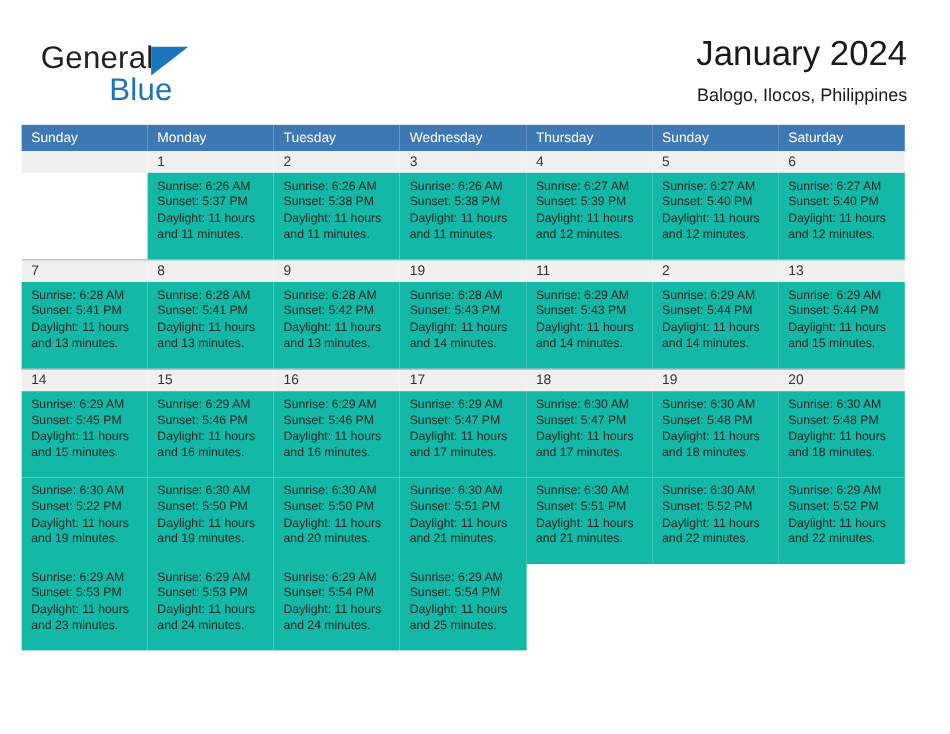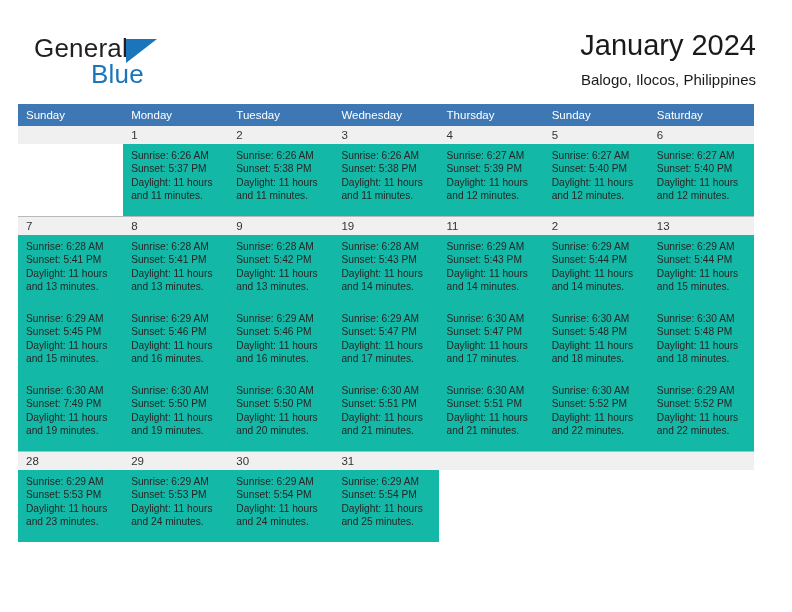--- a/index.html
+++ b/index.html
@@ -276,20 +276,29 @@
               <div class="line">Daylight: 11 hours</div>
               <div class="line">and 14 minutes.</div>
             </td>
             <td class="info">
               <div class="line">Sunrise: 6:29 AM</div>
               <div class="line">Sunset: 5:44 PM</div>
               <div class="line">Daylight: 11 hours</div>
               <div class="line">and 15 minutes.</div>
             </td>
           </tr>
+          <tr class="daynum-row">
+            <td class="daynum">14</td>
+            <td class="daynum">15</td>
+            <td class="daynum">16</td>
+            <td class="daynum">17</td>
+            <td class="daynum">18</td>
+            <td class="daynum">19</td>
+            <td class="daynum">20</td>
+          </tr>
           <tr class="info-row">
             <td class="info">
               <div class="line">Sunrise: 6:29 AM</div>
               <div class="line">Sunset: 5:45 PM</div>
               <div class="line">Daylight: 11 hours</div>
               <div class="line">and 15 minutes.</div>
             </td>
             <td class="info">
               <div class="line">Sunrise: 6:29 AM</div>
               <div class="line">Sunset: 5:46 PM</div>
@@ -323,21 +332,21 @@
             <td class="info">
               <div class="line">Sunrise: 6:30 AM</div>
               <div class="line">Sunset: 5:48 PM</div>
               <div class="line">Daylight: 11 hours</div>
               <div class="line">and 18 minutes.</div>
             </td>
           </tr>
           <tr class="info-row">
             <td class="info">
               <div class="line">Sunrise: 6:30 AM</div>
-              <div class="line">Sunset: 7:49 PM</div>
+              <div class="line">Sunset: 5:22 PM</div>
               <div class="line">Daylight: 11 hours</div>
               <div class="line">and 19 minutes.</div>
             </td>
             <td class="info">
               <div class="line">Sunrise: 6:30 AM</div>
               <div class="line">Sunset: 5:50 PM</div>
               <div class="line">Daylight: 11 hours</div>
               <div class="line">and 19 minutes.</div>
             </td>
             <td class="info">
@@ -363,29 +372,20 @@
               <div class="line">Sunset: 5:52 PM</div>
               <div class="line">Daylight: 11 hours</div>
               <div class="line">and 22 minutes.</div>
             </td>
             <td class="info">
               <div class="line">Sunrise: 6:29 AM</div>
               <div class="line">Sunset: 5:52 PM</div>
               <div class="line">Daylight: 11 hours</div>
               <div class="line">and 22 minutes.</div>
             </td>
-          </tr>
-          <tr class="daynum-row">
-            <td class="daynum">28</td>
-            <td class="daynum">29</td>
-            <td class="daynum">30</td>
-            <td class="daynum">31</td>
-            <td class="daynum empty"></td>
-            <td class="daynum empty"></td>
-            <td class="daynum empty"></td>
           </tr>
           <tr class="info-row">
             <td class="info">
               <div class="line">Sunrise: 6:29 AM</div>
               <div class="line">Sunset: 5:53 PM</div>
               <div class="line">Daylight: 11 hours</div>
               <div class="line">and 23 minutes.</div>
             </td>
             <td class="info">
               <div class="line">Sunrise: 6:29 AM</div>

